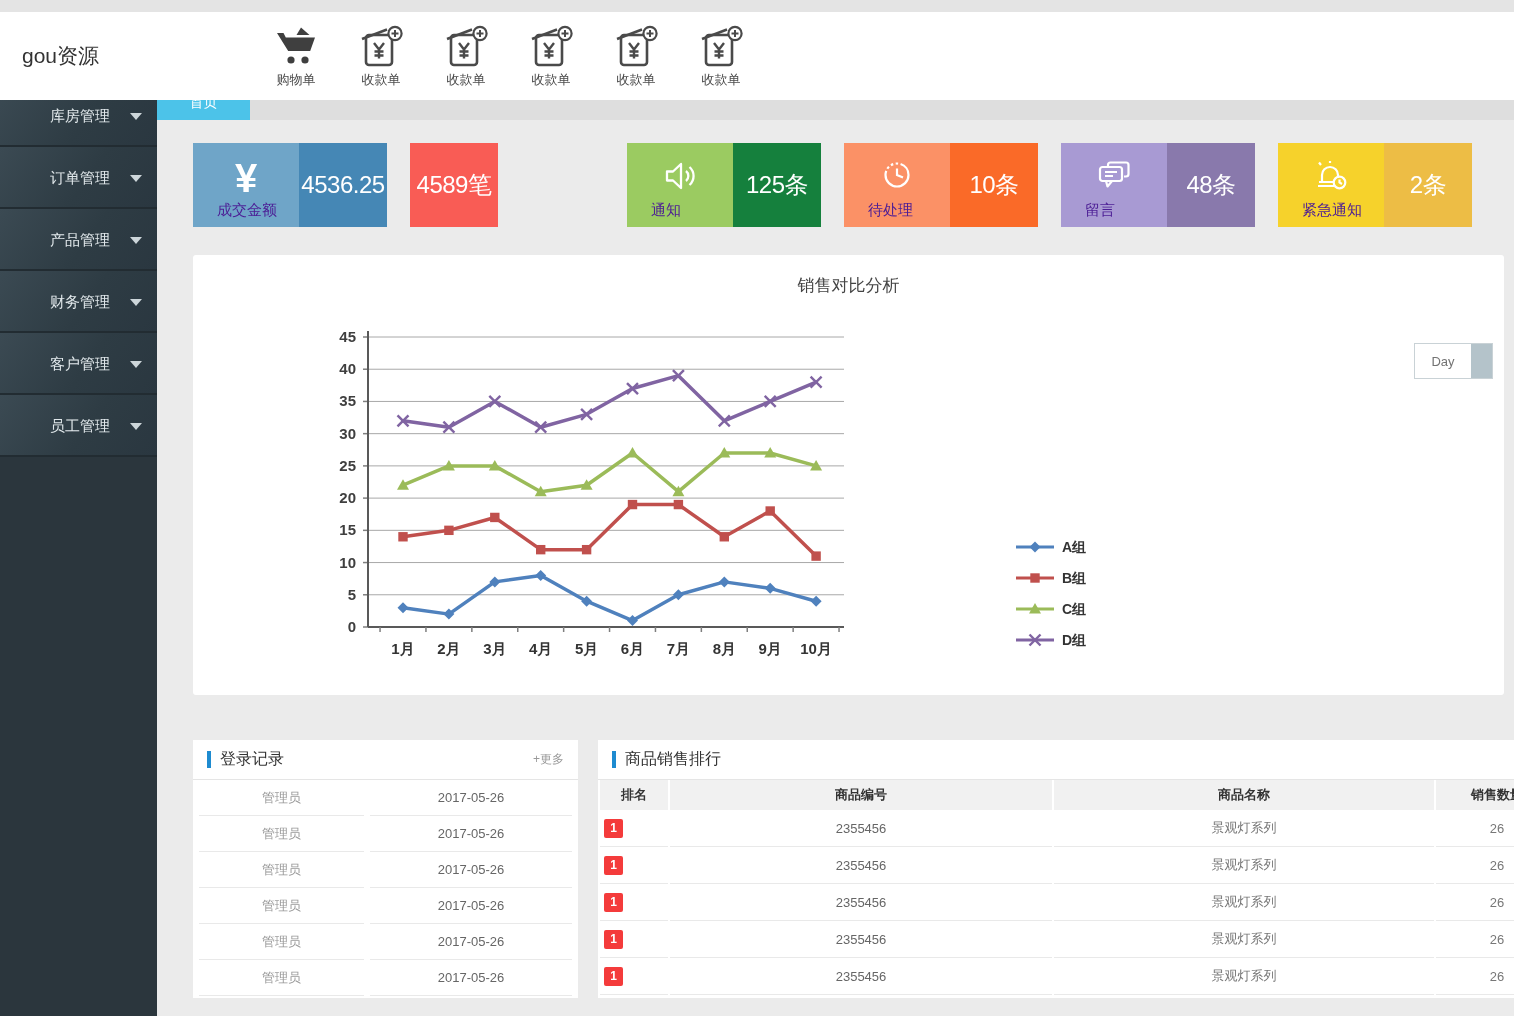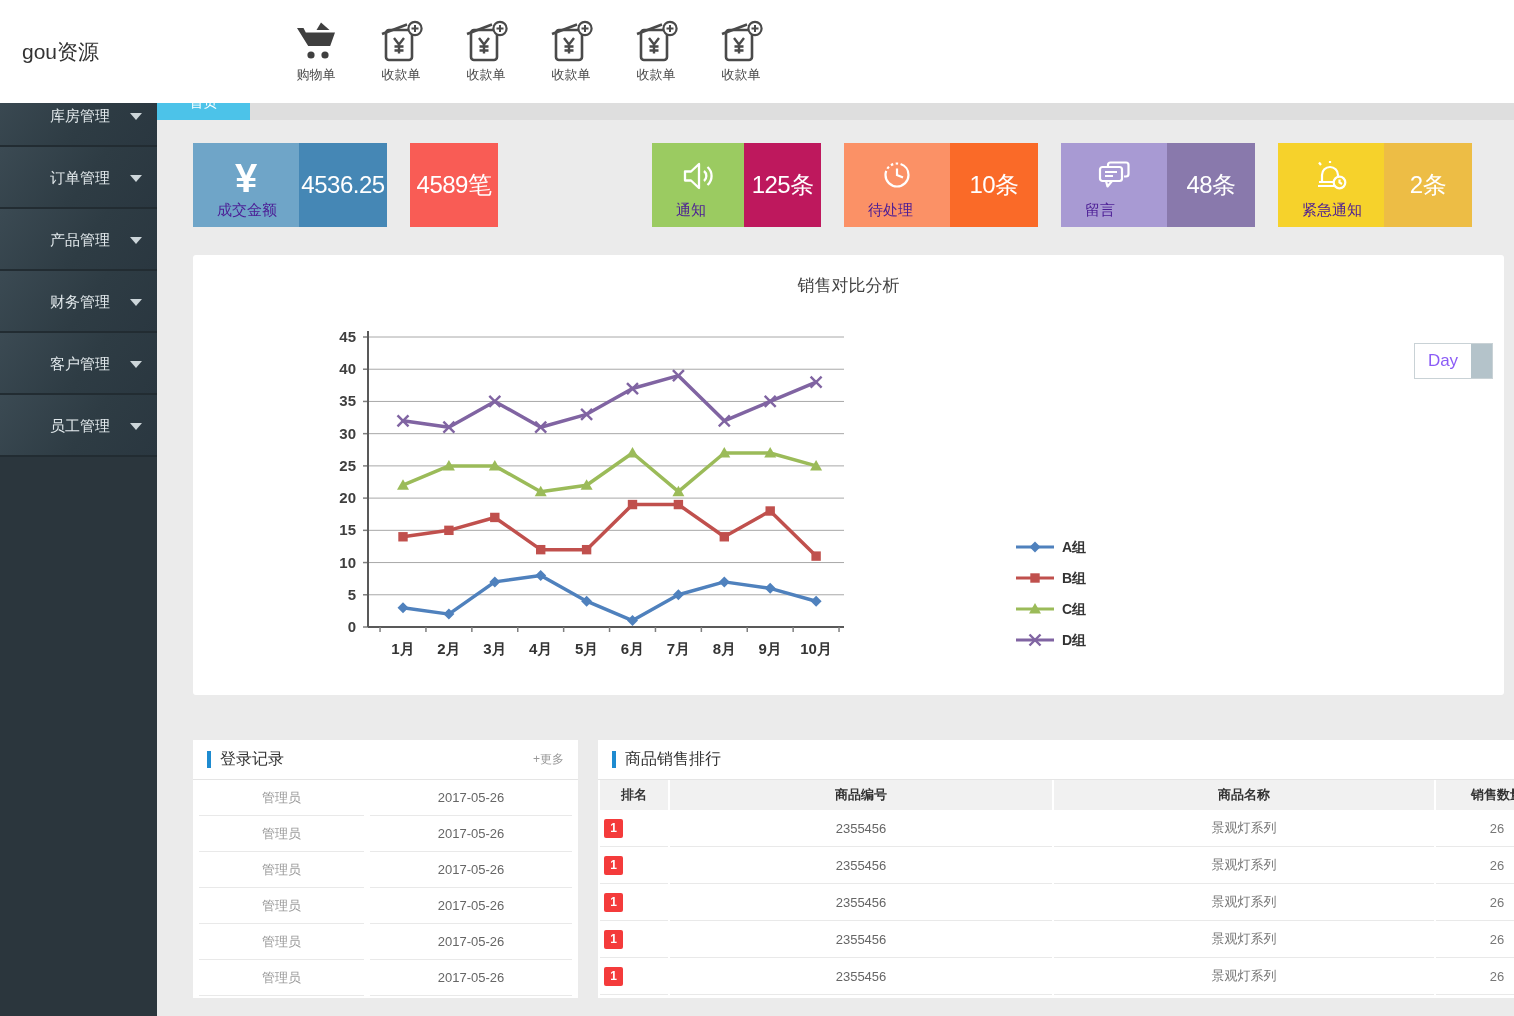--- a/index.html
+++ b/index.html
@@ -1,20 +1,20 @@
 <!DOCTYPE html>
 <html><head>
 <meta charset="utf-8">
 <style>
   * { margin:0; padding:0; box-sizing:border-box; }
   html,body { font-family:"Liberation Sans","DejaVu Sans",sans-serif; }
   body { width:1514px; height:1016px; background:#e4e4e4; position:relative; overflow:hidden; }
 
   
-  .header { position:absolute; left:0; top:0; width:1514px; height:103px; background:#ffffff; display:flex; align-items:center; z-index:3;gap:20px; }
+  .header { position:absolute; left:0; top:12px; width:1514px; height:88px; background:#ffffff; display:flex; align-items:center; z-index:3; }
   .logo { width:230px; padding-left:22px; font-size:21px; color:#333; }
   .header-actions { display:flex; gap:33px; margin-left:40px; }
   .h-action { width:52px; display:flex; flex-direction:column; align-items:center; cursor:pointer; }
   .h-action .ic { height:46px; display:flex; align-items:center; justify-content:center; }
   .h-action .lbl { font-size:13px; color:#4a4a4a; margin-top:1px; white-space:nowrap; }
 
   
   .sidebar { position:absolute; left:0; top:85px; bottom:0; width:157px; background:#2b363d; z-index:2; }
   .side-item { position:relative; height:62px; line-height:62px; padding-left:50px; font-size:15px; color:#e2e9ec;
                background:linear-gradient(125deg,#3b4a53 0%,#2e3c44 55%,#2a3740 100%);
@@ -36,21 +36,21 @@
   .stat-left .icwrap { margin-bottom:14px; }
   .stat-label { position:absolute; left:24px; bottom:7px; font-size:15px; color:#4c1d95; white-space:nowrap; }
   .stat-right { width:88px; display:flex; align-items:center; justify-content:center; color:#fff; font-size:24px; letter-spacing:-0.5px; white-space:nowrap; }
   .yen-glyph { font-size:40px; font-weight:bold; color:#fff; line-height:1; }
 
   
   .chart-panel { position:relative; margin-top:28px; width:1311px; height:440px; background:#fff; border-radius:3px; }
   .chart-title { text-align:center; padding-top:19px; font-size:17px; color:#444; }
   .chart-svg-holder { position:absolute; left:135px; top:62px; }
   .day-btn { position:absolute; right:11px; top:88px; width:79px; height:36px; background:#fff; border:1px solid #c9d2d6; display:flex; cursor:pointer; }
-  .day-btn .day-txt { flex:1; display:flex; align-items:center; justify-content:center; color:#8b5cf6; font-size:17px; }
+  .day-btn .day-txt { flex:1; display:flex; align-items:center; justify-content:center; color:#737373; font-size:13px; }
   .day-btn .day-grip { width:21px; background:#b4c3ca; }
 
   
   .bottom { display:flex; gap:20px; margin-top:45px; }
   .panel { background:#fff; height:258px; }
   .panel-head { height:40px; display:flex; align-items:center; padding:0 14px; border-bottom:1px solid #e5e5e5; }
   .accent-bar { width:4px; height:17px; background:#1e8bd0; margin-right:9px; }
   .panel-title { font-size:16px; color:#333; }
   .more-link { margin-left:auto; font-size:12px; color:#999; cursor:pointer; }
 
@@ -189,31 +189,31 @@
             <div class="yen-glyph">¥</div>
           </div>
         <span class="stat-label">成交金额</span>
       </div>
       <div class="stat-right" style="background: rgb(69, 135, 181);">4536.25</div>
     </div>
     <div class="stat-card">
       <div class="stat-right" style="background: rgb(249, 92, 85);">4589笔</div>
     </div>
     <div class="stat-card">
-      <div class="stat-left" style="background: rgb(155, 203, 97); margin-left: 25px;">
+      <div class="stat-left" style="background: rgb(155, 203, 97);">
         <div class="icwrap">
           <svg width="36" height="36" viewBox="0 0 36 36" fill="none" stroke="#fff" stroke-width="2.3">
             <path d="M5 13.5 v9 h6 l8 7.5 V6 l-8 7.5 z" stroke-linejoin="round"></path>
             <path d="M24 13 a6.5 6.5 0 0 1 0 10"></path>
             <path d="M27.5 9 a12 12 0 0 1 0 18"></path>
           </svg>
         </div>
         <span class="stat-label">通知</span>
       </div>
-      <div class="stat-right" style="background: #be185d;">125条</div>
+      <div class="stat-right" style="background: #15803d;">125条</div>
     </div>
     <div class="stat-card">
       <div class="stat-left" style="background: rgb(251, 145, 102);">
         <div class="icwrap">
           <svg width="36" height="36" viewBox="0 0 36 36" fill="none" stroke="#fff" stroke-width="2.2">
             <circle cx="18" cy="17" r="11.5" stroke-dasharray="54 2.5 2.5 2.5 2.5 2.5 2.5 2.5" stroke-dashoffset="14"></circle>
             <path d="M18 10.5 V17 L24 19.5"></path>
           </svg>
         </div>
         <span class="stat-label">待处理</span>

